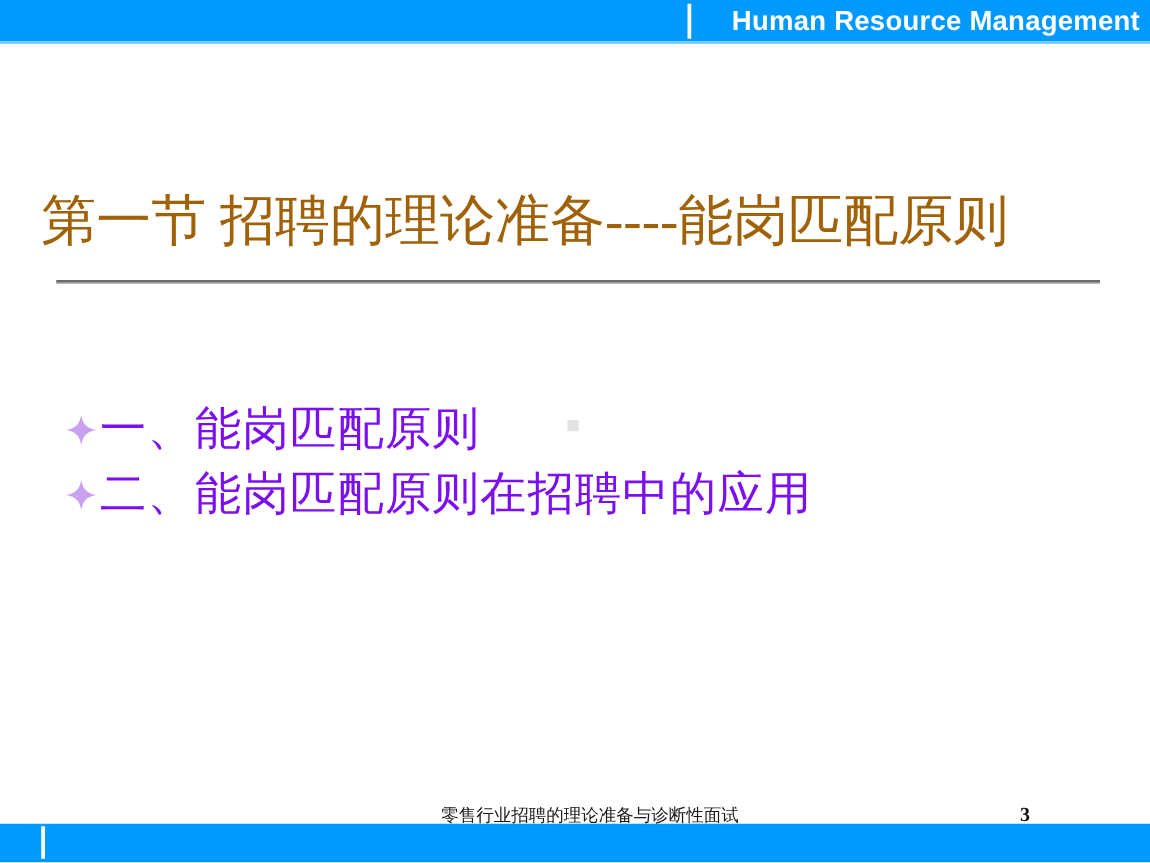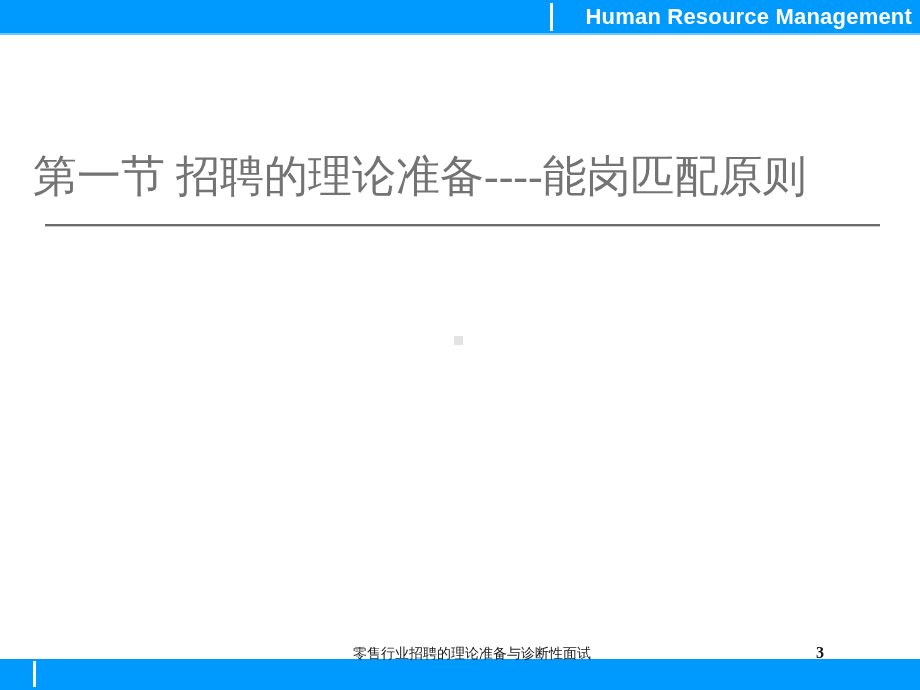--- a/index.html
+++ b/index.html
@@ -62,21 +62,21 @@
     font-family: "Liberation Sans", sans-serif;
     padding-left: 44px;
   }
 
   
   .slide-title {
     position: absolute;
     left: 33px;
     top: 148px;
     width: 850px;
-    color: #737373;
+    color: #a16207;
     font-size: 44px;
     line-height: 58px;
     white-space: nowrap;
     font-family: "Liberation Serif", "DejaVu Serif", serif;
   }
   .title-rule {
     position: absolute;
     left: 45px;
     top: 224px;
     width: 835px;
@@ -169,20 +169,41 @@
 <div class="slide">
 
   <div class="header-bar"></div>
   <div class="header-bar-underline"></div>
   <div class="header-divider"></div>
   <div class="header-title">Human Resource Management</div>
 
   <div class="slide-title">第一节 招聘的理论准备----能岗匹配原则</div>
   <div class="title-rule"></div>
 
+  <div class="bullet-list">
+
+    <div class="bullet-item">
+      <span class="bullet-marker">
+        <svg viewBox="0 0 26 26" width="26" height="26" aria-hidden="true">
+          <path d="M13 1 C14.3 8.4 17.6 11.7 25 13 C17.6 14.3 14.3 17.6 13 25 C11.7 17.6 8.4 14.3 1 13 C8.4 11.7 11.7 8.4 13 1 Z" fill="#c8a2f0"></path>
+        </svg>
+      </span>
+      <span class="bullet-text">一、能岗匹配原则</span>
+    </div>
+
+    <div class="bullet-item">
+      <span class="bullet-marker">
+        <svg viewBox="0 0 26 26" width="26" height="26" aria-hidden="true">
+          <path d="M13 1 C14.3 8.4 17.6 11.7 25 13 C17.6 14.3 14.3 17.6 13 25 C11.7 17.6 8.4 14.3 1 13 C8.4 11.7 11.7 8.4 13 1 Z" fill="#c8a2f0"></path>
+        </svg>
+      </span>
+      <span class="bullet-text">二、能岗匹配原则在招聘中的应用</span>
+    </div>
+
+  </div>
 
   <div class="stray-mark"></div>
 
   <div class="footer-bar"></div>
   <div class="footer-divider"></div>
   <div class="footer-note">零售行业招聘的理论准备与诊断性面试</div>
   <div class="footer-page-number">3</div>
 
 </div>
 

